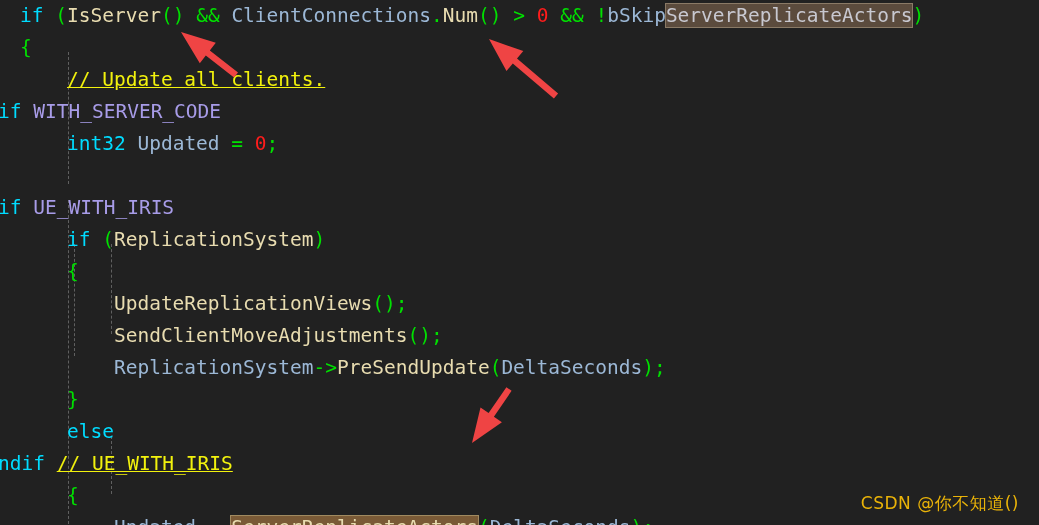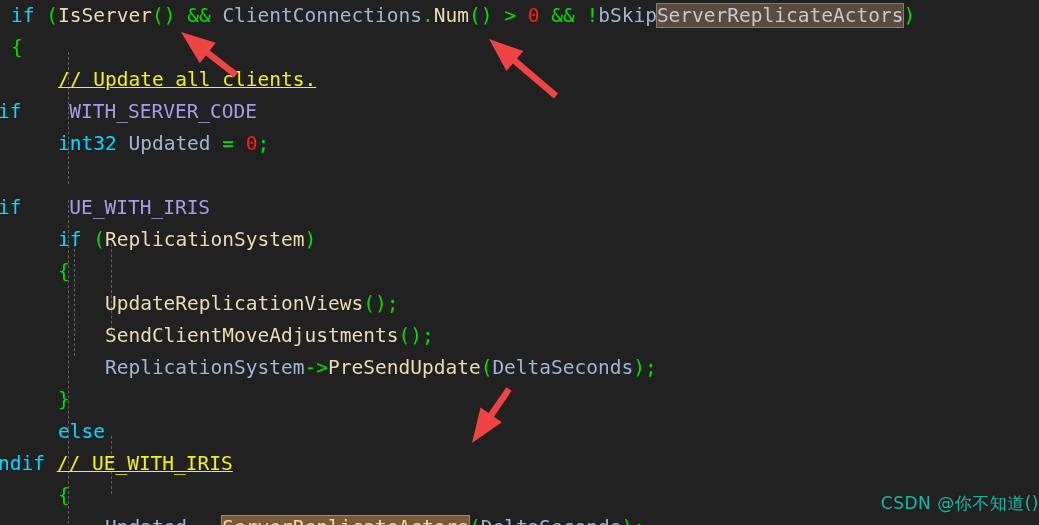--- a/index.html
+++ b/index.html
@@ -26,33 +26,32 @@
     left: 0;
     top: 0;
     width: 1039px;
     height: 525px;
     white-space: pre;
   }
   .line {
     position: relative;
     height: 32px;
     white-space: pre;
-    padding-left: 3px;
+    padding-left: 20px;
     box-sizing: border-box;
-    margin-left: 8px;
   }
 
   
   .kw       { color: #00dcff; }          
   .op       { color: #00e000; }          
   .fn       { color: #e8dcb0; }          
   .var      { color: #9cb8d6; }          
   .num      { color: #ff1c1c; }          
   .cmt      { color: #f2f20d; text-decoration: underline; }          
-  .macro    { color: #a89ce8; margin-left: 36px; }          
+  .macro    { color: #a89ce8; }          
   .plain    { color: #d4d4d4; }
 
   
   .hit1 {
     background: #5b4b3d;
     box-shadow: 0 0 0 1px #8a7a66;
     color: #c8c8d0;
   }
   .hit2 {
     background: #7a5a36;
@@ -68,23 +67,23 @@
     opacity: .85;
     z-index: 0;
   }
 
   
   .arrow { position: absolute; z-index: 5; pointer-events: none; }
 
   
   #watermark {
     position: absolute;
-    right: 0;
+    right: 20px;
     bottom: 6px;
-    color: #14b8a6;
+    color: #eab308;
     font-family: "DejaVu Sans", "Liberation Sans", sans-serif;
     font-size: 17px;
     letter-spacing: .5px;
     z-index: 6;
   }
 </style>
 </head>
 <body>
 
 <div id="screenshot">

